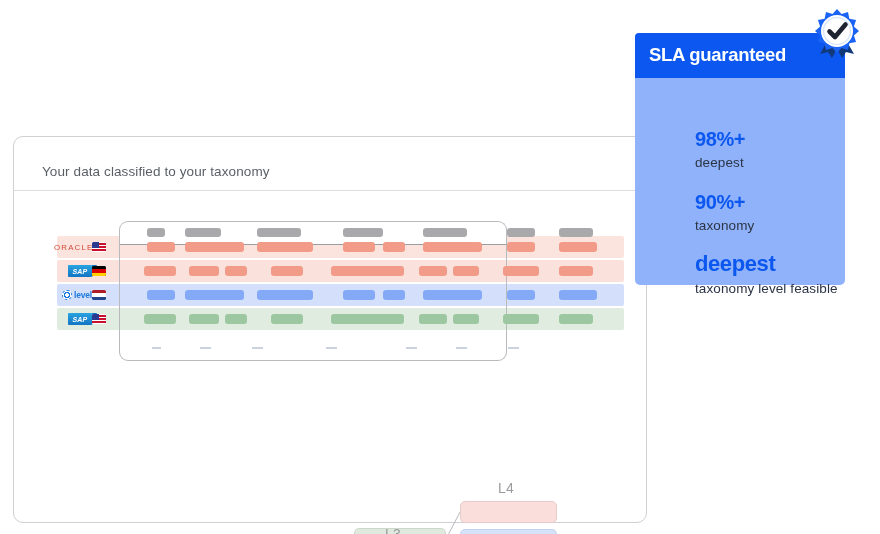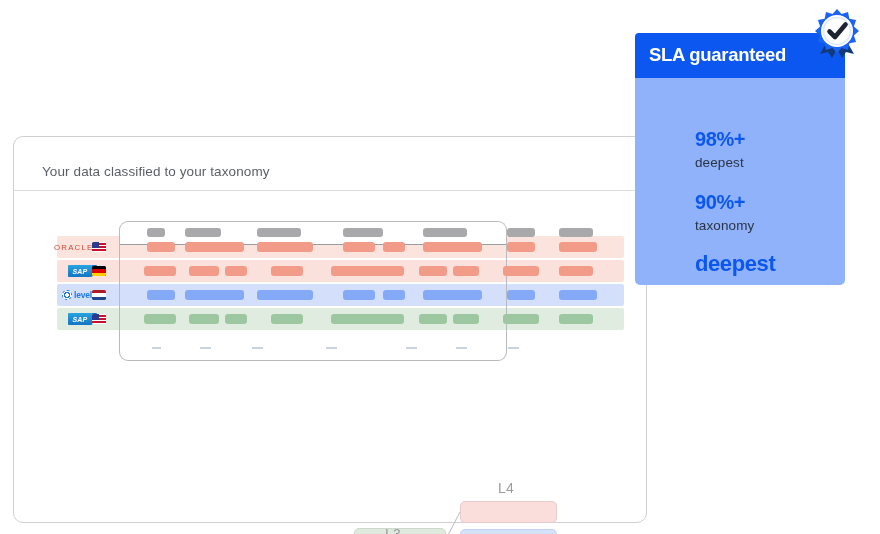--- a/index.html
+++ b/index.html
@@ -286,20 +286,21 @@
       <div class="sla-stat" id="stat-0">
         <div class="sla-val">98%+</div>
         <div class="sla-cap">deepest</div>
       </div>
       <div class="sla-stat" id="stat-1">
         <div class="sla-val">90%+</div>
         <div class="sla-cap">taxonomy</div>
       </div>
       <div class="sla-stat" id="stat-2">
         <div class="sla-val">deepest</div>
+        <div class="sla-cap">taxonomy level feasible</div>
       </div>
     </div>
 </div>
 
 <div id="seal">
   <svg id="seal-svg" viewBox="0 0 62 62">
     <path d="M22 36 L14 50 L22 48 L26 54 L33 41 Z" fill="#123a7a"></path>
     <path d="M40 36 L48 50 L40 48 L36 54 L29 41 Z" fill="#123a7a"></path>
     <path id="seal-star" fill="#1a63f5" d="M31.00 5.00 L35.53 10.10 L42.00 7.95 L43.37 14.63 L50.05 16.00 L47.90 22.47 L53.00 27.00 L47.90 31.53 L50.05 38.00 L43.37 39.37 L42.00 46.05 L35.53 43.90 L31.00 49.00 L26.47 43.90 L20.00 46.05 L18.63 39.37 L11.95 38.00 L14.10 31.53 L9.00 27.00 L14.10 22.47 L11.95 16.00 L18.63 14.63 L20.00 7.95 L26.47 10.10 Z"></path>
     <circle cx="31" cy="27" r="16" fill="#ffffff"></circle>

